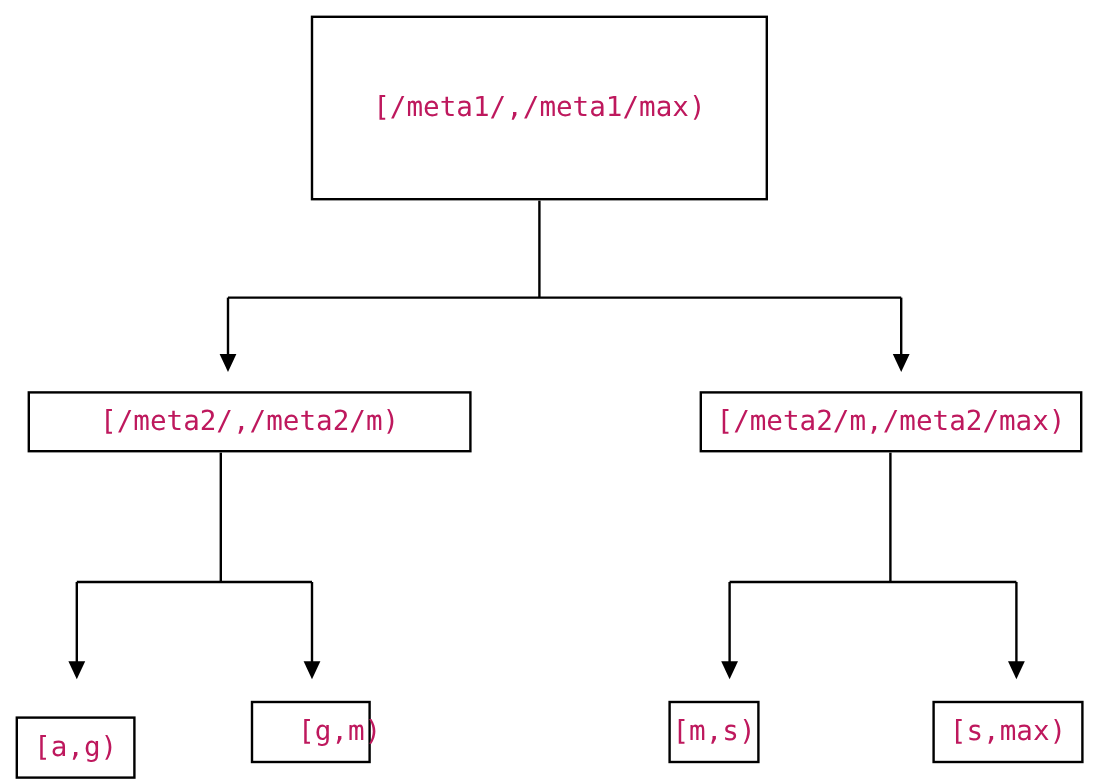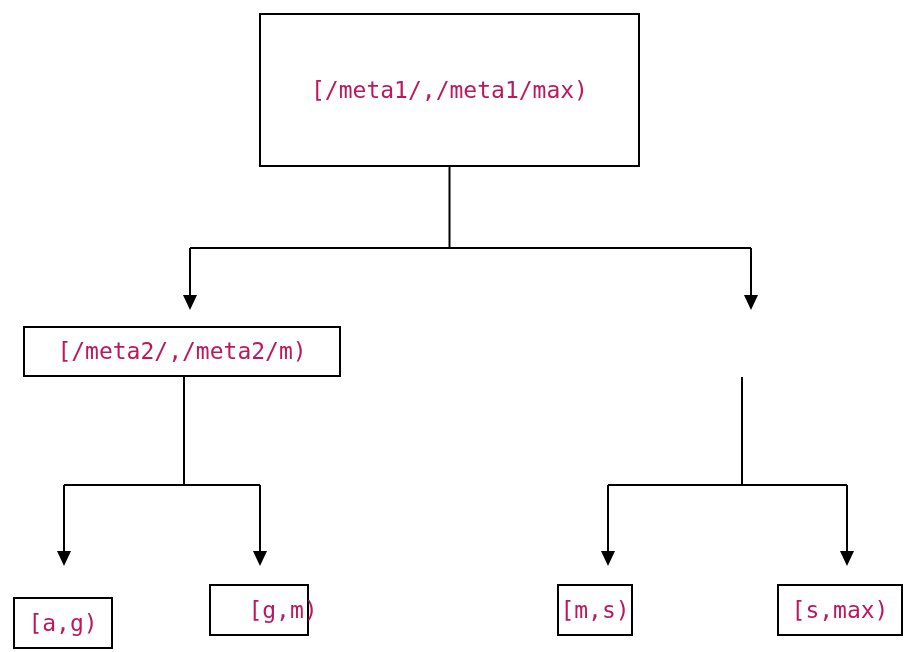--- a/index.html
+++ b/index.html
@@ -64,22 +64,23 @@
       <polygon points="744,295 758,295 751,310"></polygon>
       <polygon points="57,551 71,551 64,566"></polygon>
       <polygon points="253,551 267,551 260,566"></polygon>
       <polygon points="601,551 615,551 608,566"></polygon>
       <polygon points="840,551 854,551 847,566"></polygon>
     </g>
   </svg>
 
   <div class="node" style="left:259px; top:13px; width:381px; height:154px;">[/meta1/,/meta1/max)</div>
 
-  <div class="node" style="left:23px; top:326px; width:318px; height:51px;">[/meta2/,/meta2/m)</div>
+  <div class="node" style="left:23px; top:326px; width:370px; height:51px;">[/meta2/,/meta2/m)</div>
 
+  <div class="node" style="left:583px; top:326px; width:319px; height:51px;">[/meta2/m,/meta2/max)</div>
 
   <div class="node" style="left:13px; top:597px; width:100px; height:52px;">[a,g)</div>
 
   <div class="node" style="left:209px; top:584px; width:100px; height:52px;padding-left:48px;">[g,m)</div>
 
   <div class="node" style="left:557px; top:584px; width:76px; height:52px;">[m,s)</div>
 
   <div class="node" style="left:777px; top:584px; width:126px; height:52px;">[s,max)</div>
 
 </div>

